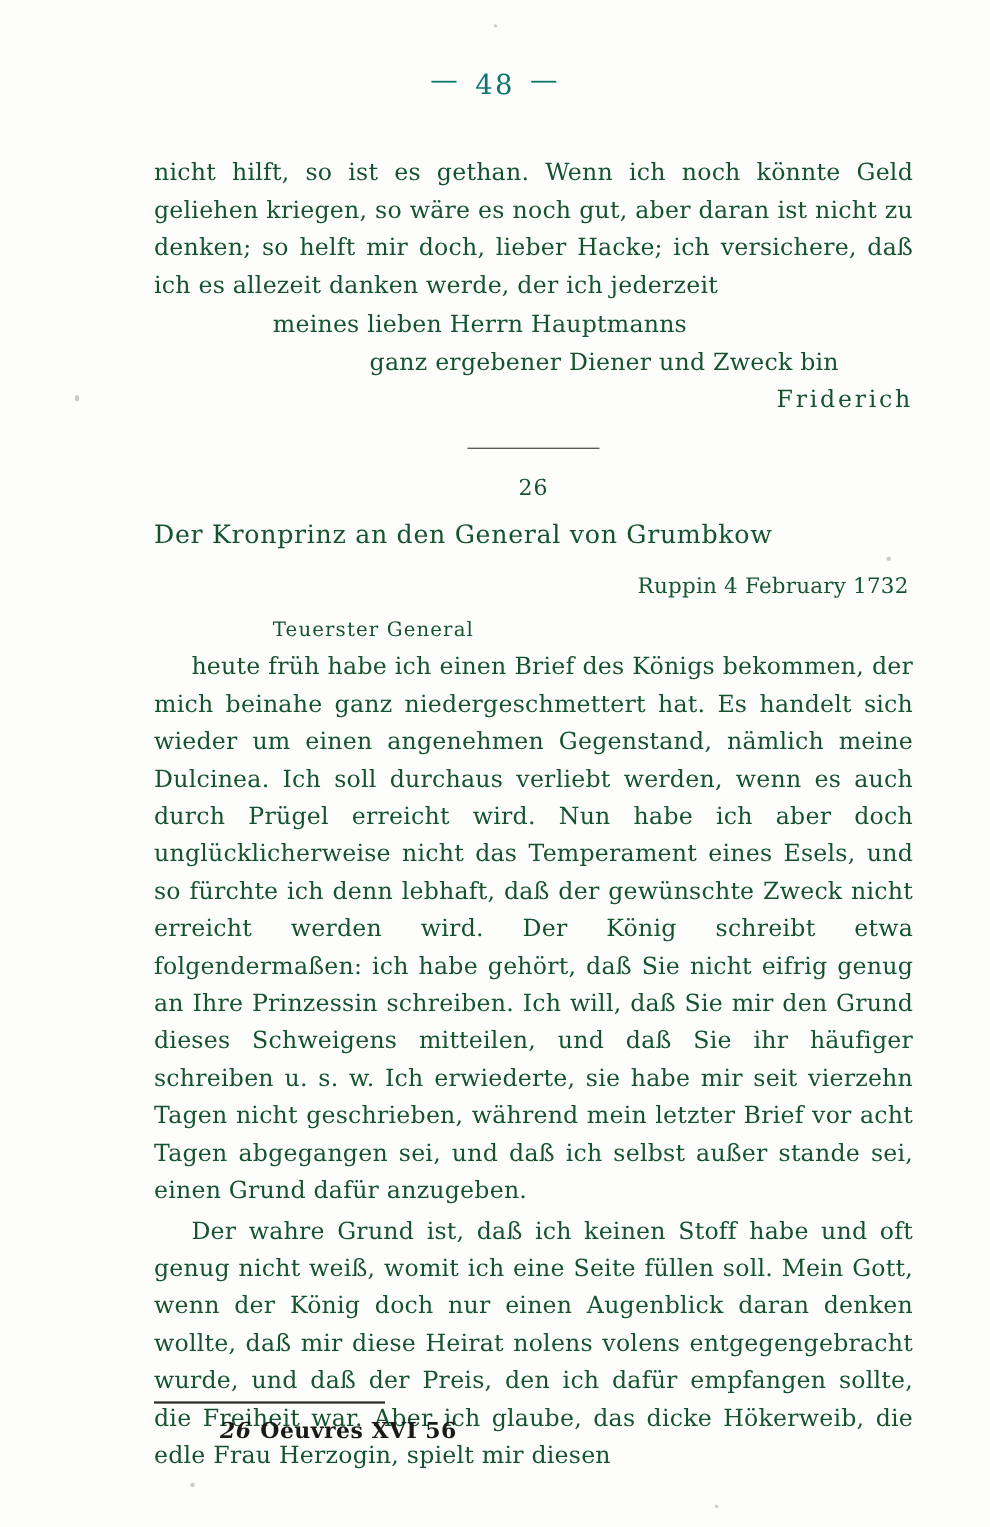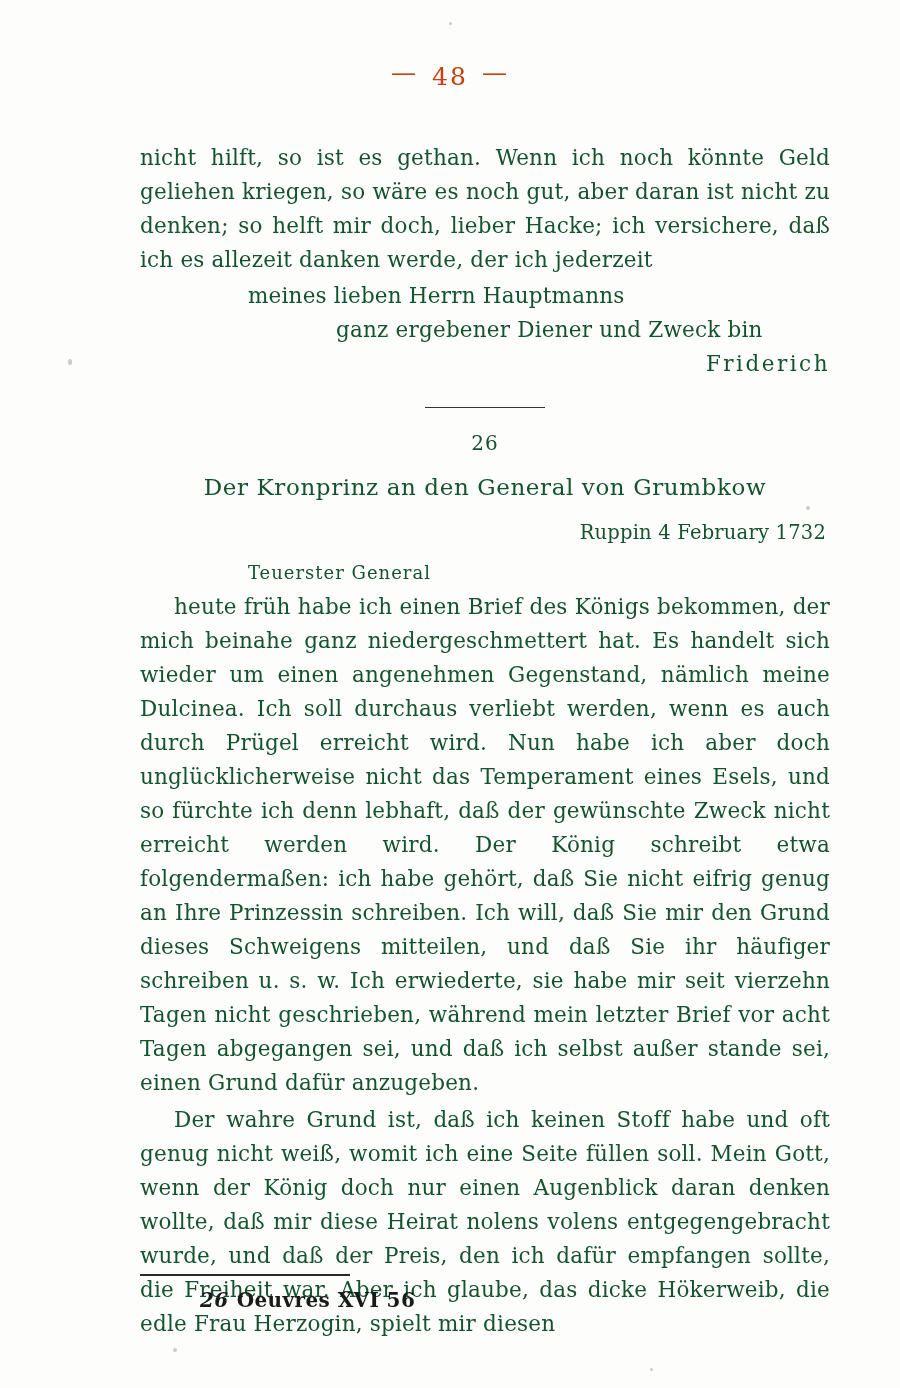--- a/index.html
+++ b/index.html
@@ -20,21 +20,21 @@
     left: 0; top: 0;
     width: 900px;
     height: 1388px;
     background: #fdfdfc;
   }
   .page-header {
     text-align: center;
     font-size: 25px;
     letter-spacing: 2px;
     padding-top: 62px;
-    color: #c2410c;
+    color: #0f766e;
     font-family: "DejaVu Serif", serif;
   }
   .page-header .dash {
     display: inline-block;
     margin: 0 14px;
     position: relative;
     top: -4px;
   }
   .content {
     margin: 50px 140px 0 140px;
@@ -78,21 +78,21 @@
     background: #333;
     margin: 26px auto 20px auto;
   }
   .letter-number {
     text-align: center;
     font-size: 20px;
     margin-bottom: 10px;
     letter-spacing: 1px;
   }
   .letter-title {
-    text-align: center;
+    text-align: left;
     font-size: 23px;
     letter-spacing: 0.6px;
     margin-bottom: 12px;
   }
   .letter-place {
     text-align: right;
     font-size: 19.5px;
     margin-bottom: 10px;
     padding-right: 4px;
   }

